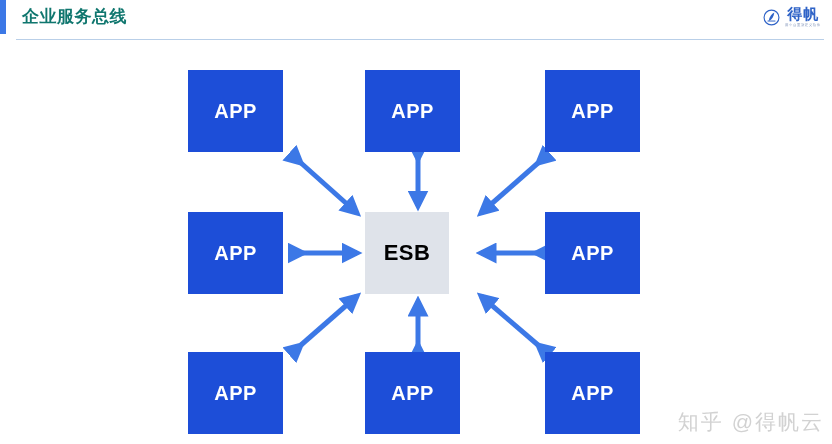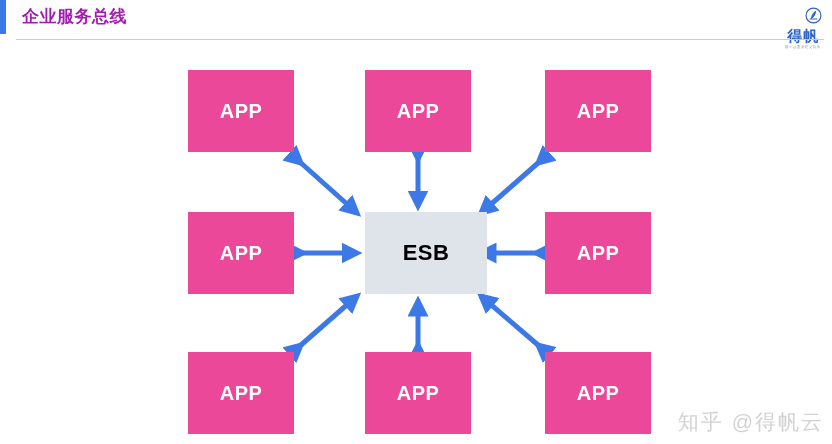--- a/index.html
+++ b/index.html
@@ -27,41 +27,40 @@
     left: 0; top: 0;
     width: 6px;
     height: 34px;
     background: #3c78e6;
   }
   .page-title {
     position: absolute;
     left: 22px; top: 5px;
     font-size: 17px;
     font-weight: bold;
-    color: #a21caf;
+    color: #0f766e;
     letter-spacing: 0.5px;
     line-height: 24px;
     white-space: nowrap;
   }
   .header-divider {
     position: absolute;
     left: 16px; top: 39px;
     width: 808px;
     height: 1px;
     background: #b9cfe8;
   }
 
   
   .logo {
     position: absolute;
     right: 10px; top: 6px;
     display: flex;
-    align-items: flex-end;
+    align-items: center;
     gap: 4px;
-    flex-direction: column;
   }
   .logo-mark {
     width: 17px; height: 17px;
     margin-top: 1px;
   }
   .logo-textwrap {
     display: flex;
     flex-direction: column;
     align-items: center;
   }
@@ -95,30 +94,30 @@
     height: 404px;
   }
   .node {
     position: absolute;
     display: flex;
     align-items: center;
     justify-content: center;
     box-sizing: border-box;
   }
   .node.app {
-    width: 106px;
+    width: 95px;
     height: 82px;
-    background: #ec4899;
+    background: #1d4ed8;
     color: #ffffff;
     font-size: 20px;
     font-weight: bold;
     letter-spacing: 0.5px;
   }
   .node.esb {
-    width: 122px;
+    width: 84px;
     height: 82px;
     background: #dfe3ea;
     color: #000000;
     font-size: 22px;
     font-weight: bold;
     letter-spacing: 0.5px;
   }
 
   
   .c0 { left: 188px; }

